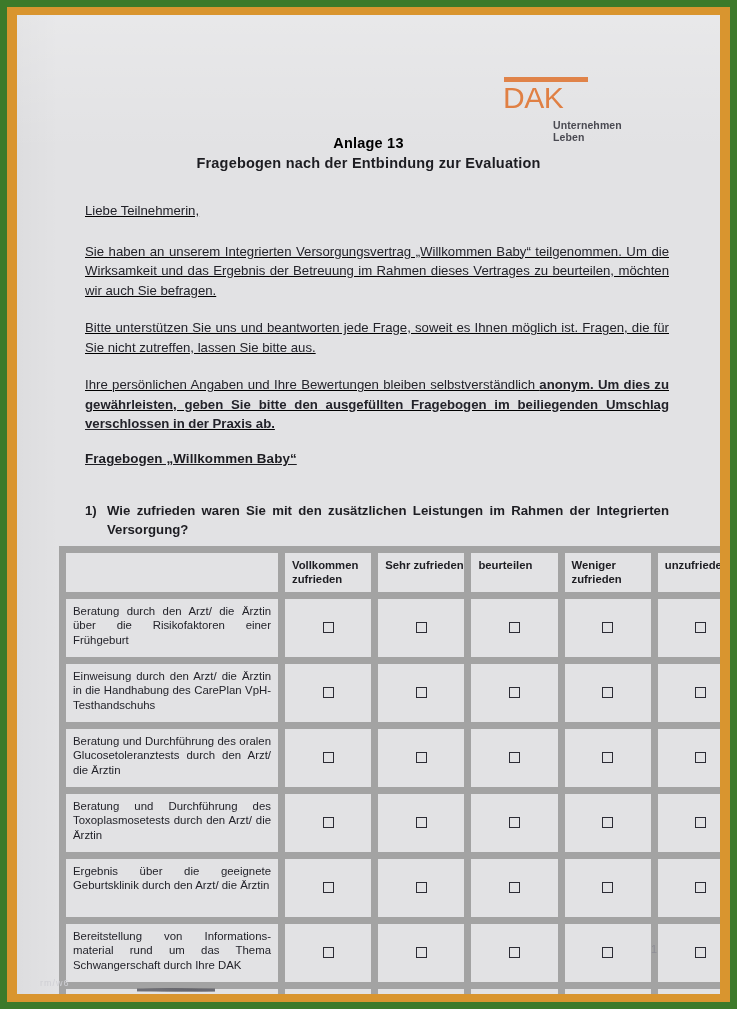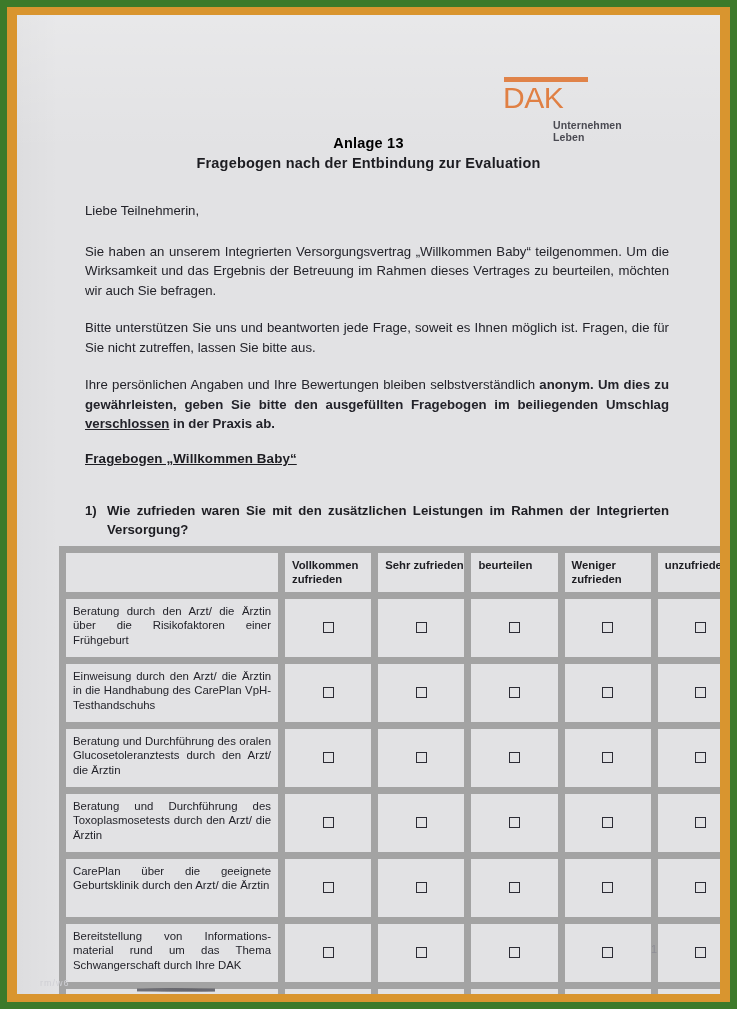--- a/index.html
+++ b/index.html
@@ -102,20 +102,21 @@
     color: #1d1d22;
     letter-spacing: 0.2px;
   }
 
   
   .body-col {
     position: absolute;
     left: 68px;
     top: 186px;
     width: 584px;
+    text-decoration: underline;
   }
   .para {
     font-size: 13.2px;
     line-height: 19.5px;
     color: #23232a;
     text-align: justify;
     margin: 0 0 18px 0;
   }
   .para.salutation {
     text-align: left;
@@ -297,21 +298,21 @@
         </tr>
         <tr class="tall">
           <td class="rowlabel">Beratung und Durchführung des Toxoplasmosetests durch den Arzt/ die Ärztin</td>
           <td class="cb"><span class="checkbox"></span></td>
           <td class="cb"><span class="checkbox"></span></td>
           <td class="cb"><span class="checkbox"></span></td>
           <td class="cb"><span class="checkbox"></span></td>
           <td class="cb"><span class="checkbox"></span></td>
         </tr>
         <tr class="tall">
-          <td class="rowlabel">CarePlan über die geeignete Geburtsklinik durch den Arzt/ die Ärztin</td>
+          <td class="rowlabel">Ergebnis über die geeignete Geburtsklinik durch den Arzt/ die Ärztin</td>
           <td class="cb"><span class="checkbox"></span></td>
           <td class="cb"><span class="checkbox"></span></td>
           <td class="cb"><span class="checkbox"></span></td>
           <td class="cb"><span class="checkbox"></span></td>
           <td class="cb"><span class="checkbox"></span></td>
         </tr>
         <tr class="tall">
           <td class="rowlabel">Bereitstellung von Informations-material rund um das Thema Schwangerschaft durch Ihre DAK</td>
           <td class="cb"><span class="checkbox"></span></td>
           <td class="cb"><span class="checkbox"></span></td>

